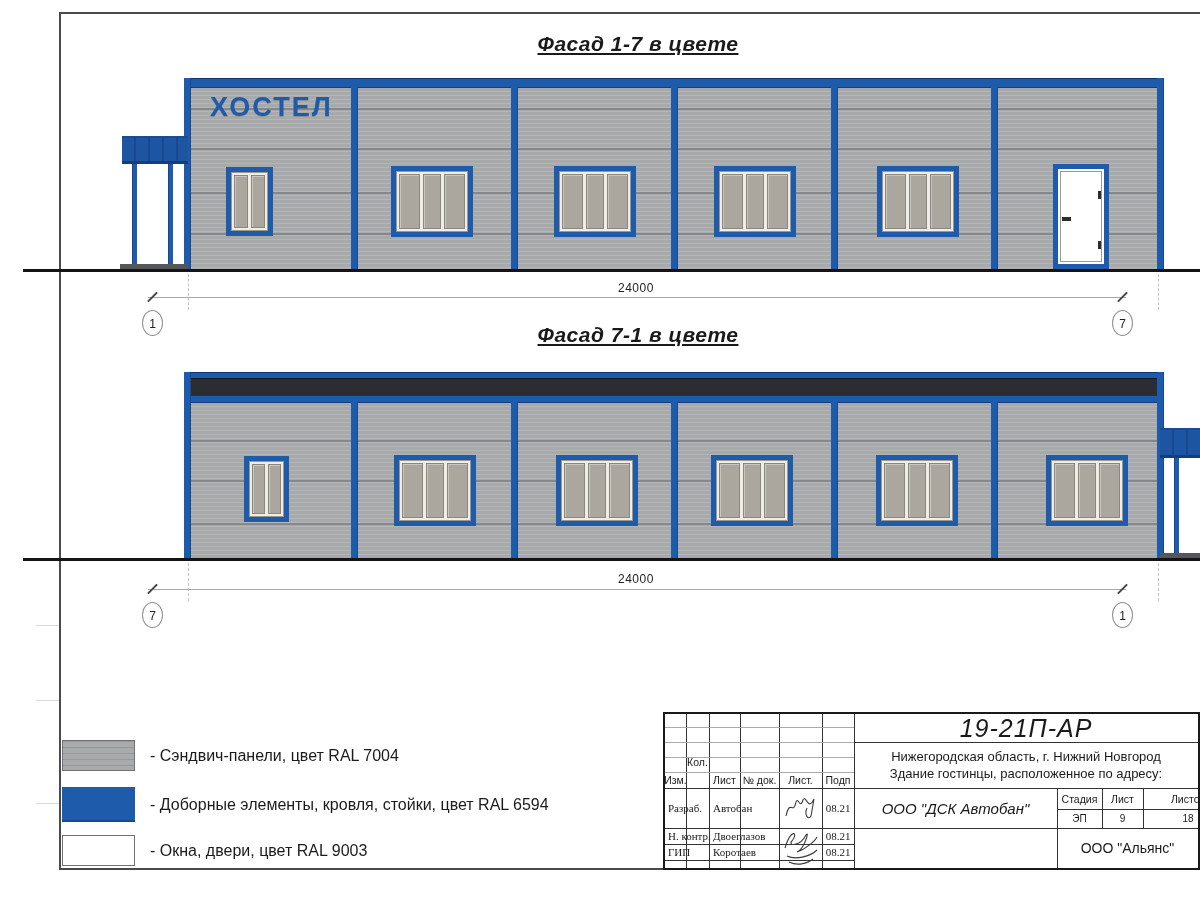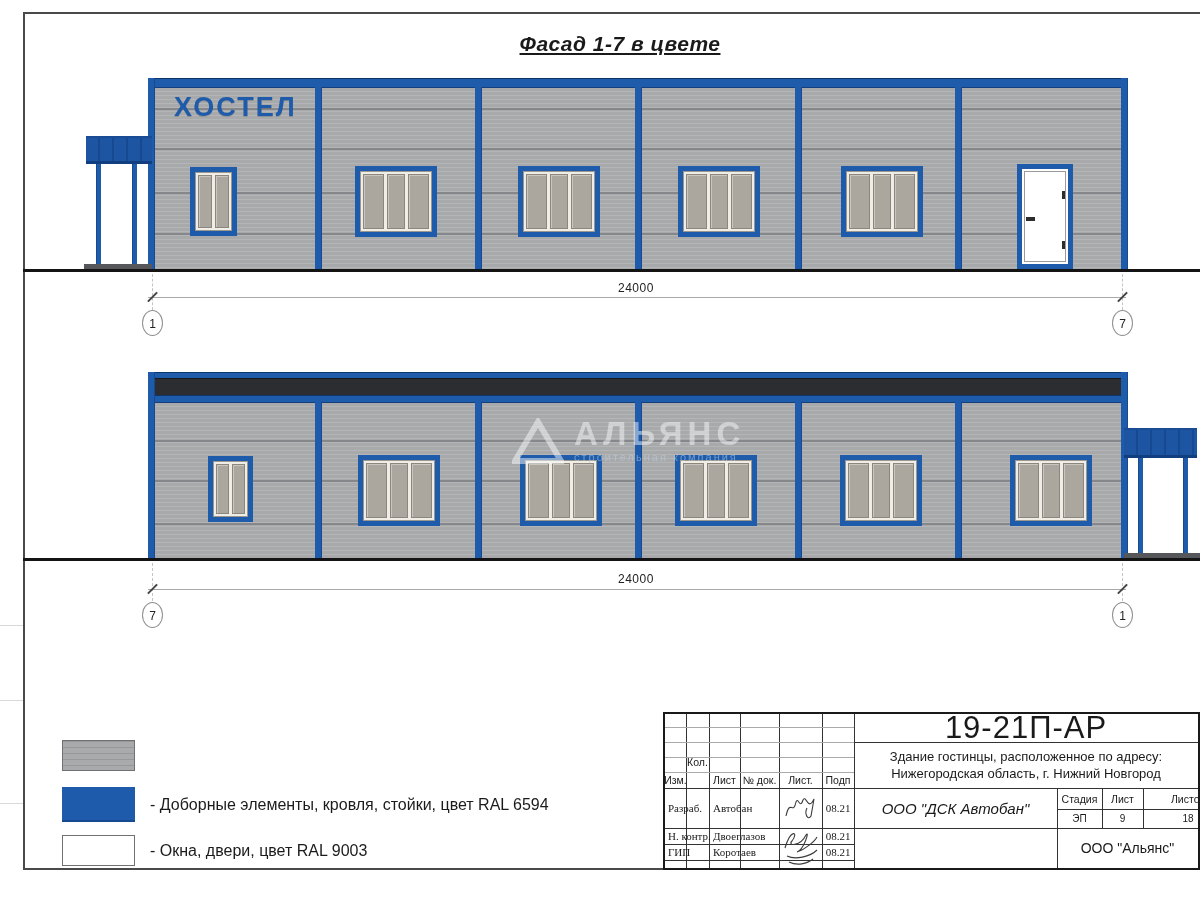--- a/index.html
+++ b/index.html
@@ -7,21 +7,21 @@
     --blue-d:#164a90;
     --panel:#a8a9ab;
     --roof:#2b2d31;
     --ink:#1a1a1a;
   }
   html,body{margin:0;padding:0;background:#fff;}
   #sheet{
     position:relative;width:1200px;height:900px;background:#ffffff;overflow:hidden;
     font-family:"Liberation Sans",sans-serif;color:var(--ink);
   }
-  .abs{position:absolute;}
+  .abs{position:absolute;margin-left:36px;}
   
   .frame{background:#4a4a4a;}
   .margin-line{background:#d9d9d9;}
   
   .view-title{
     left:0;right:0;text-align:center;font-size:21px;font-style:italic;font-weight:600;
     text-decoration:underline;letter-spacing:.5px;padding-left:40px;
   }
   
   .facade{box-sizing:border-box;}
@@ -71,21 +71,21 @@
   .legend-label{position:absolute;font-size:16px;color:#1b1b1b;}
   
   #stamp{position:absolute;left:663px;top:712px;width:537px;height:158px;border:2px solid #1a1a1a;box-sizing:border-box;background:#fff;}
   .vl{position:absolute;width:1px;background:#333;}
   .hl{position:absolute;height:1px;background:#333;}
   .hl-light{position:absolute;height:1px;background:#aaa;}
   .cell{position:absolute;display:flex;align-items:center;justify-content:center;text-align:center;overflow:hidden;}
   .cell.left{justify-content:flex-start;text-align:left;}
   .hdr{font-size:10.5px;}
   .rowtxt{font-size:11px;font-family:Liberation Serif, serif;}
-  .docnum{font-size:31px;letter-spacing:1px;}
+  .docnum{font-size:25px;letter-spacing:1px;font-style:italic;}
   .addr{font-size:13px;line-height:17px;}
   .comp{font-size:15px;font-style:italic;}
   .dtitle{font-size:15px;}
   .org{font-size:14px;}
   .stageval{font-size:10px;}
   .sig-svg{position:absolute;}
 </style>
 </head>
 <body>
 
@@ -160,20 +160,21 @@
 
   <div class="abs ext" style="left:152px;top:274px;height:36px;"></div>
   <div class="abs ext" style="left:1122px;top:274px;height:36px;"></div>
   <div class="dim-line" style="left:148px;top:297px;width:978px;"></div>
   <div class="tick" style="left:146px;top:296px;"></div>
   <div class="tick" style="left:1116px;top:296px;"></div>
   <div class="dim-text" style="left:618px;top:281px;">24000</div>
   <div class="axis-circle" style="left:142px;top:310px;">1</div>
   <div class="axis-circle" style="left:1112px;top:310px;">7</div>
 
+  <div class="abs view-title" style="top:323px;">Фасад 7-1 в цвете</div>
 
   <div class="abs facade" style="left:148px;top:372px;width:980px;height:186px;">
     <div class="f-body" style="left:7px;right:7px;top:30px;bottom:0;">
       <div class="seam" style="top:38px;"></div>
       <div class="seam" style="top:78px;"></div>
       <div class="seam" style="top:121px;"></div>
     </div>
     <div class="band-top" style="top:0;height:6px;"></div>
     <div class="roof-dark" style="top:6px;height:17px;"></div>
     <div class="band-top" style="top:23px;height:7px;"></div>
@@ -209,47 +210,39 @@
       <i class="pane mid"></i>
       <i class="pane"></i>
     </div>
     <div class="win w3" style="left:862px;top:83px;width:82px;height:71px;">
       <i class="pane"></i>
       <i class="pane mid"></i>
       <i class="pane"></i>
     </div>
   </div>
 
-  <div class="wm" style="left:512px;top:418px;">
-    <svg width="52" height="46" viewBox="0 0 52 46">
-      <polygon points="26,4 49,43 3,43" fill="none" stroke="rgba(248,250,252,.5)" stroke-width="6"></polygon>
-    </svg>
-    <div>
-      <div class="wm-title">АЛЬЯНС</div>
-      <div class="wm-sub">строительная компания</div>
-    </div>
-  </div>
 
   <div class="abs canopy" style="left:1124px;top:428px;width:73px;height:30px;"></div>
   <div class="abs post" style="left:1138px;top:458px;height:100px;"></div>
   <div class="abs post" style="left:1183px;top:458px;height:100px;"></div>
   <div class="abs walk" style="left:1124px;top:553px;width:76px;height:5px;"></div>
 
   <div class="ground" style="top:558px;"></div>
 
   <div class="abs ext" style="left:152px;top:563px;height:38px;"></div>
   <div class="abs ext" style="left:1122px;top:563px;height:38px;"></div>
   <div class="dim-line" style="left:148px;top:589px;width:978px;"></div>
   <div class="tick" style="left:146px;top:588px;"></div>
   <div class="tick" style="left:1116px;top:588px;"></div>
   <div class="dim-text" style="left:618px;top:572px;">24000</div>
   <div class="axis-circle" style="left:142px;top:602px;">7</div>
   <div class="axis-circle" style="left:1112px;top:602px;">1</div>
 
   <div class="sw sw1" style="left:62px;top:740px;height:31px;"></div>
+  <div class="legend-label" style="left:150px;top:747px;">- Сэндвич-панели, цвет RAL 7004</div>
 
   <div class="sw sw2" style="left:62px;top:787px;height:35px;"></div>
   <div class="legend-label" style="left:150px;top:796px;">- Доборные элементы, кровля, стойки, цвет RAL 6594</div>
 
   <div class="sw sw3" style="left:62px;top:835px;height:31px;"></div>
   <div class="legend-label" style="left:150px;top:842px;">- Окна, двери, цвет RAL 9003</div>
 
   <div id="stamp">
 
     <div class="vl" style="left:21px;top:0;height:154px;"></div>
@@ -294,22 +287,22 @@
 
     <svg class="sig-svg" style="left:117px;top:80px;" width="38" height="28" viewBox="0 0 38 28">
       <path d="M4,22 C8,4 11,22 14,8 C16,2 18,16 21,6 C24,0 26,18 32,5 L29,22 C26,27 22,20 25,14" fill="none" stroke="#3c3c3c" stroke-width="1.1"></path>
     </svg>
     <svg class="sig-svg" style="left:114px;top:112px;" width="42" height="42" viewBox="0 0 42 42">
       <path d="M6,22 C12,2 20,6 13,15 C8,20 21,21 27,9 C31,3 25,24 18,26 C27,23 36,15 38,11 M8,30 C16,34 31,31 38,24 M10,36 C18,40 28,38 34,33" fill="none" stroke="#3c3c3c" stroke-width="1.1"></path>
     </svg>
 
     <div class="cell docnum" style="left:189px;top:0;width:344px;height:28px;">19-21П-АР</div>
     <div class="cell addr" style="left:189px;top:28px;width:344px;height:46px;flex-direction:column;">
+      <div>Нижегородская область, г. Нижний Новгород</div>
       <div>Здание гостинцы, расположенное по адресу:</div>
-      <div>Нижегородская область, г. Нижний Новгород</div>
     </div>
     <div class="cell comp" style="left:189px;top:74px;width:203px;height:40px;">ООО "ДСК Автобан"</div>
 
     <div class="cell hdr" style="left:392px;top:74px;width:45px;height:21px;">Стадия</div>
     <div class="cell hdr" style="left:437px;top:74px;width:41px;height:21px;">Лист</div>
     <div class="cell hdr" style="left:478px;top:74px;width:90px;height:21px;">Листов</div>
     <div class="cell stageval" style="left:392px;top:95px;width:45px;height:19px;">ЭП</div>
     <div class="cell stageval" style="left:437px;top:95px;width:41px;height:19px;">9</div>
     <div class="cell stageval" style="left:478px;top:95px;width:90px;height:19px;">18</div>
 

